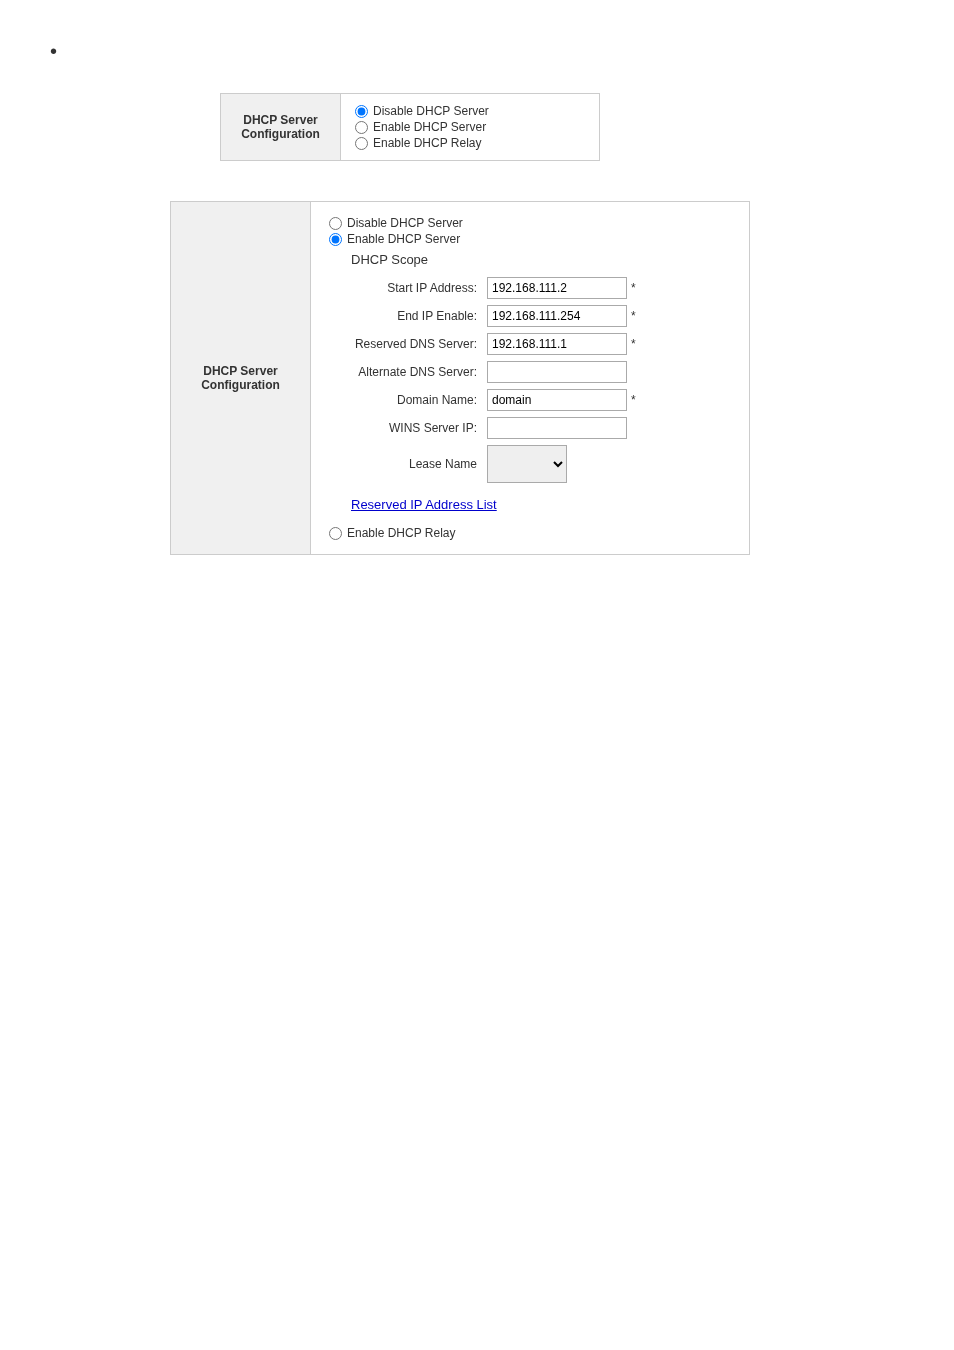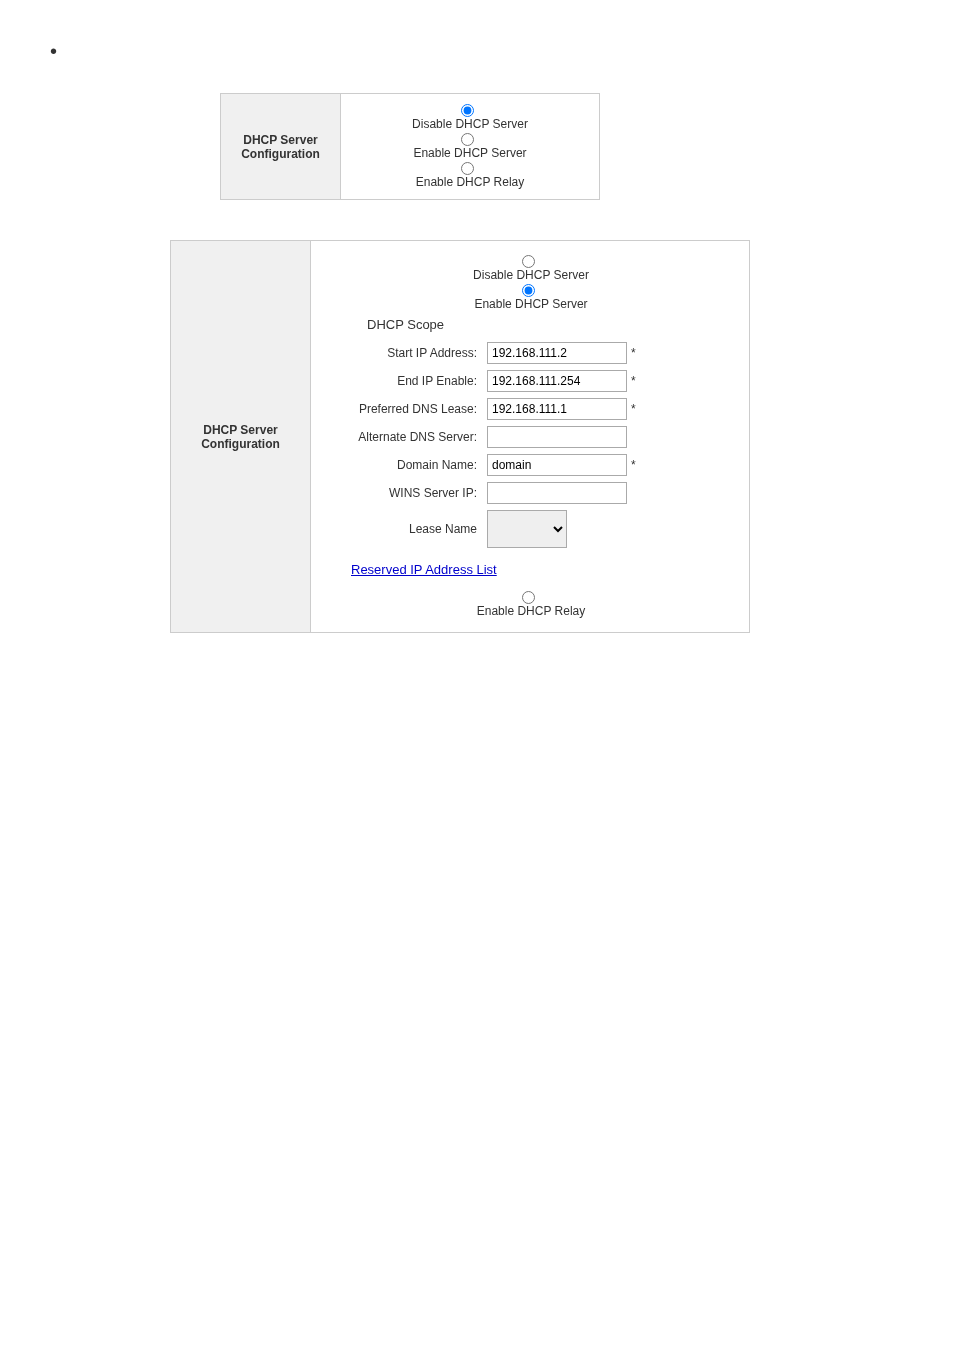--- a/index.html
+++ b/index.html
@@ -52,21 +52,20 @@
 
     .top-table .options-cell {
       background: #fff;
     }
 
     .radio-row {
       display: flex;
       align-items: center;
       margin: 2px 0;
       font-size: 12px;
-      flex-direction: column;
     }
 
     .radio-row input[type="radio"] {
       margin-right: 5px;
     }
 
     
     .main-table {
       border: 1px solid #ccc;
       border-collapse: collapse;
@@ -90,21 +89,21 @@
     }
 
     .main-table .content-cell {
       background: #fff;
       padding: 12px 16px;
     }
 
     .dhcp-scope-label {
       font-size: 13px;
       font-weight: normal;
-      margin: 6px 0 10px 40px;
+      margin: 6px 0 10px 24px;
     }
 
     .field-row {
       display: flex;
       align-items: center;
       margin: 6px 0;
     }
 
     .field-label {
       width: 160px;
@@ -215,21 +214,21 @@
           <span class="required-star">*</span>
         </div>
 
         <div class="field-row">
           <span class="field-label">End IP Enable:</span>
           <input class="field-input" type="text" value="192.168.111.254" style="">
           <span class="required-star">*</span>
         </div>
 
         <div class="field-row">
-          <span class="field-label">Preferred DNS Lease:</span>
+          <span class="field-label">Reserved DNS Server:</span>
           <input class="field-input" type="text" value="192.168.111.1" style="">
           <span class="required-star">*</span>
         </div>
 
         <div class="field-row">
           <span class="field-label">Alternate DNS Server:</span>
           <input class="field-input" type="text" value="" style="">
         </div>
 
         <div class="field-row">

